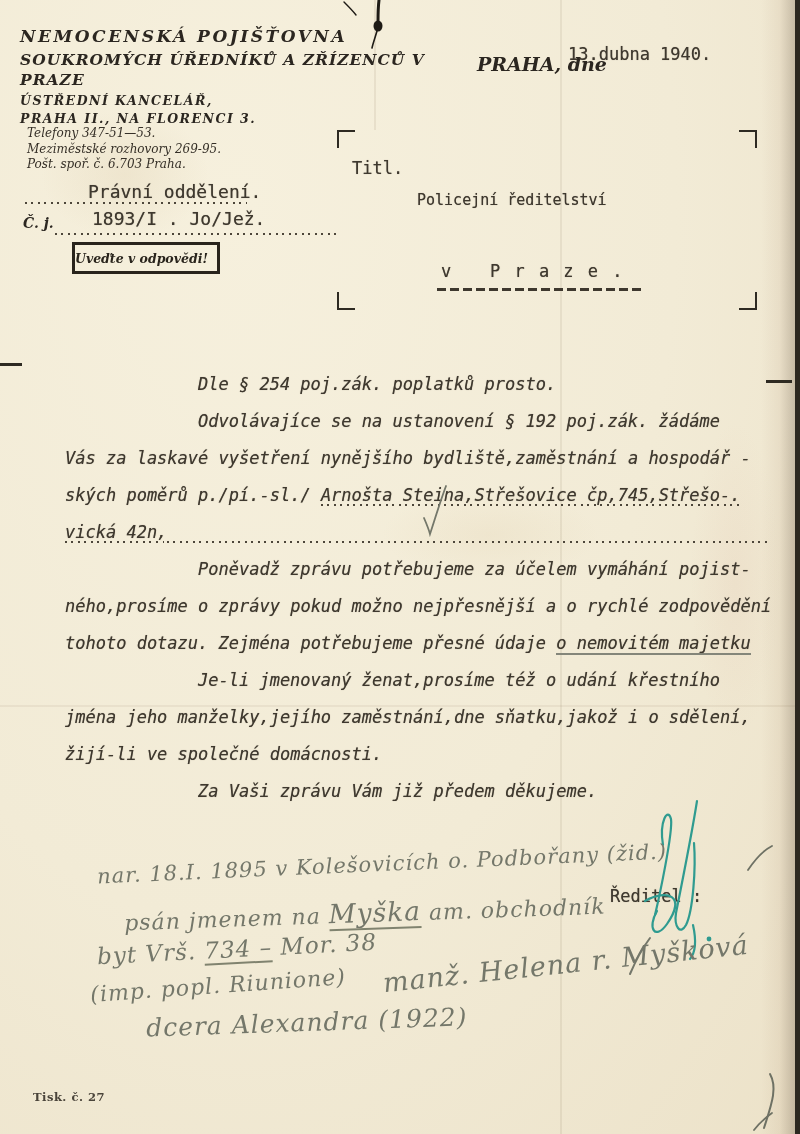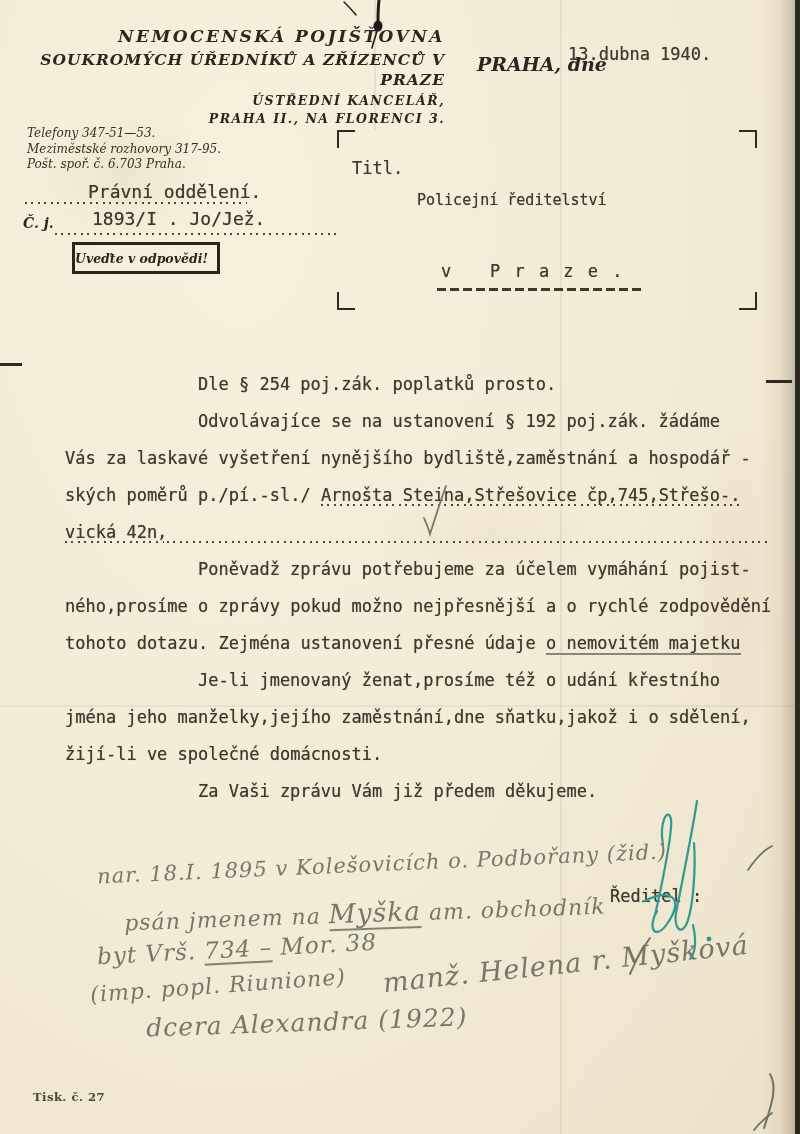--- a/index.html
+++ b/index.html
@@ -21,21 +21,21 @@
   .stain.a{left:40px;top:110px;width:170px;height:130px;background:radial-gradient(ellipse,rgba(190,160,110,0.12),rgba(190,160,110,0) 70%);}
   .stain.b{left:380px;top:490px;width:220px;height:90px;background:radial-gradient(ellipse,rgba(200,170,120,0.10),rgba(200,170,120,0) 70%);}
   .stain.c{left:690px;top:420px;width:90px;height:320px;background:radial-gradient(ellipse,rgba(215,170,150,0.12),rgba(215,170,150,0) 70%);}
 
   
   .tw{font-family:"DejaVu Sans Mono", monospace; color:#3e382e; text-shadow:0 0 0.7px rgba(62,56,46,0.65);}
   .serif-i{font-style:italic; font-weight:bold; color:#2b2620;}
   .abs{position:absolute;}
 
   
-  .letterhead{left:20px;top:26px;width:425px;text-align:right;line-height:1.25;}
+  .letterhead{left:20px;top:26px;width:425px;text-align:left;line-height:1.25;}
   .lh1{font-size:17px;letter-spacing:2.5px;}
   .lh2{font-size:15.5px;letter-spacing:1px;margin-top:3px;}
   .lh3{font-size:12.5px;letter-spacing:1.5px;margin-top:4px;}
   .lh4{font-size:12.5px;letter-spacing:1.5px;margin-top:2px;}
 
   .date-printed{left:477px;top:53px;font-size:19px;}
   .date-typed{left:568px;top:44px;font-size:17px;}
 
   .contact{left:27px;top:126px;font-size:12px;font-style:italic;font-weight:normal;line-height:15.5px;color:#352f27;}
   .dept{left:88px;top:181px;font-size:18px;}
@@ -57,21 +57,21 @@
   .city{left:441px;top:261px;font-size:17px;letter-spacing:2px;white-space:pre;}
   .city-dash{left:437px;top:288px;width:208px;height:3px;
     background-image:repeating-linear-gradient(90deg,#3e382e 0 9px,transparent 9px 13px);}
 
   .dash-left{left:0;top:363px;width:22px;height:3px;background:#2e2a22;}
   .dash-right{left:766px;top:380px;width:26px;height:3px;background:#2e2a22;}
 
   
   .body{left:65px;top:366px;width:706px;font-size:17px;line-height:37px;}
   .bl{display:flex;white-space:pre;}
-  .bl span{line-height:37px;}
+  .bl span{line-height:37px;font-style:italic;}
   .ind{padding-left:133px;}
   .over-dots{background-image:repeating-linear-gradient(90deg,#4d463a 0 1.8px,transparent 1.8px 6.5px);
     background-size:100% 2px;background-repeat:no-repeat;background-position:0 27px;}
   .dots-fill{flex:1;background-image:repeating-linear-gradient(90deg,#4d463a 0 1.8px,transparent 1.8px 6.5px);
     background-size:100% 2px;background-repeat:no-repeat;background-position:0 27px;}
   .u{background-image:linear-gradient(#84867a,#84867a);
     background-size:100% 2px;background-repeat:no-repeat;background-position:0 28px;}
 
   .reditel{left:610px;top:886px;font-size:17px;}
 
@@ -116,21 +116,21 @@
     <div class="serif-i lh2">SOUKROMÝCH ÚŘEDNÍKŮ A ZŘÍZENCŮ V PRAZE</div>
     <div class="serif-i lh3">ÚSTŘEDNÍ KANCELÁŘ,</div>
     <div class="serif-i lh4">PRAHA II., NA FLORENCI 3.</div>
   </div>
 
   <div class="abs serif-i date-printed">PRAHA, dne</div>
   <div class="abs tw date-typed">13.dubna 1940.</div>
 
   <div class="abs contact">
     <div>Telefony 347-51—53.</div>
-    <div>Meziměstské rozhovory 317-95.</div>
+    <div>Meziměstské rozhovory 269-95.</div>
     <div>Pošt. spoř. č. 6.703 Praha.</div>
   </div>
 
   <div class="abs tw dept">Právní oddělení.</div>
   <div class="dotline" style="left:25px;top:202px;width:222px;"></div>
   <div class="abs serif-i cj">Č. j.</div>
   <div class="abs tw refno">1893/I . Jo/Jež.</div>
   <div class="dotline" style="left:55px;top:233px;width:285px;"></div>
 
   <div class="abs replybox">
@@ -151,21 +151,21 @@
 
   <div class="abs tw body">
     <div class="bl ind"><span>Dle § 254 poj.zák. poplatků prosto.</span></div>
     <div class="bl ind"><span>Odvolávajíce se na ustanovení § 192 poj.zák. žádáme</span></div>
     <div class="bl"><span>Vás za laskavé vyšetření nynějšího bydliště,zaměstnání a hospodář -</span></div>
     <div class="bl"><span>ských poměrů p./pí.-sl./ </span><span class="over-dots">Arnošta Steina,Střešovice čp,745,Střešo-.</span></div>
     <div class="bl"><span class="over-dots">vická 42n,</span><span class="dots-fill"></span></div>
     <div class="bl"><span class="dots-fill"></span></div>
     <div class="bl ind"><span>Poněvadž zprávu potřebujeme za účelem vymáhání pojist-</span></div>
     <div class="bl"><span>ného,prosíme o zprávy pokud možno nejpřesnější a o rychlé zodpovědění</span></div>
-    <div class="bl"><span>tohoto dotazu. Zejména ustanovení přesné údaje </span><span class="u">o nemovitém majetku</span></div>
+    <div class="bl"><span>tohoto dotazu. Zejména potřebujeme přesné údaje </span><span class="u">o nemovitém majetku</span></div>
     <div class="bl ind"><span>Je-li jmenovaný ženat,prosíme též o udání křestního</span></div>
     <div class="bl"><span>jména jeho manželky,jejího zaměstnání,dne sňatku,jakož i o sdělení,</span></div>
     <div class="bl"><span>žijí-li ve společné domácnosti.</span></div>
     <div class="bl ind"><span>Za Vaši zprávu Vám již předem děkujeme.</span></div>
   </div>
 
   <svg style="left:416px;top:482px;" width="40" height="58" viewBox="0 0 40 58">
     <path d="M 8,36 C 11,43 13,48 14,52 C 18,40 24,20 30,4" stroke="#74776a" stroke-width="1.8" fill="none" stroke-linecap="round"></path>
   </svg>
 

